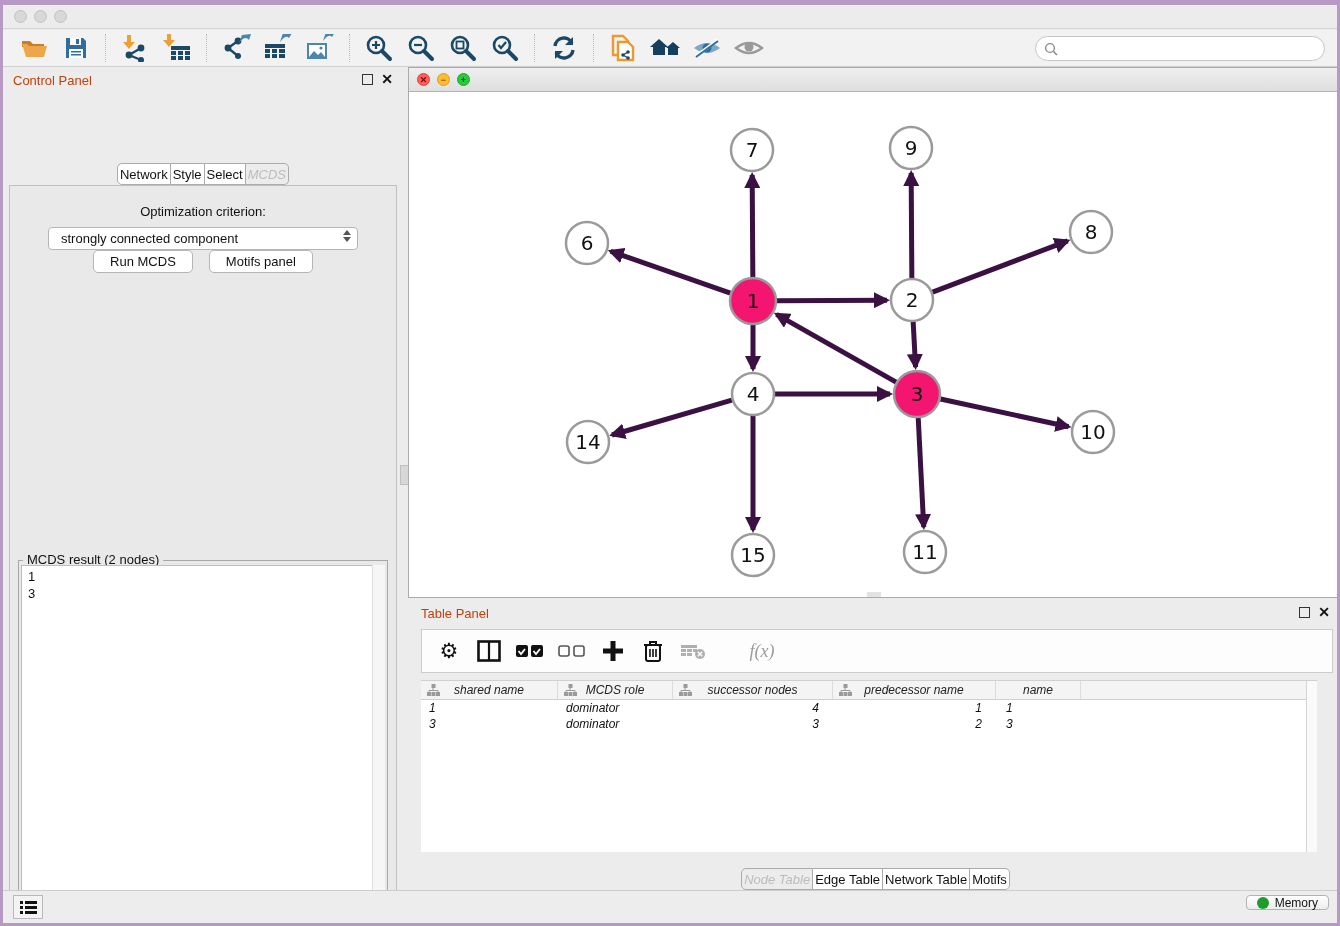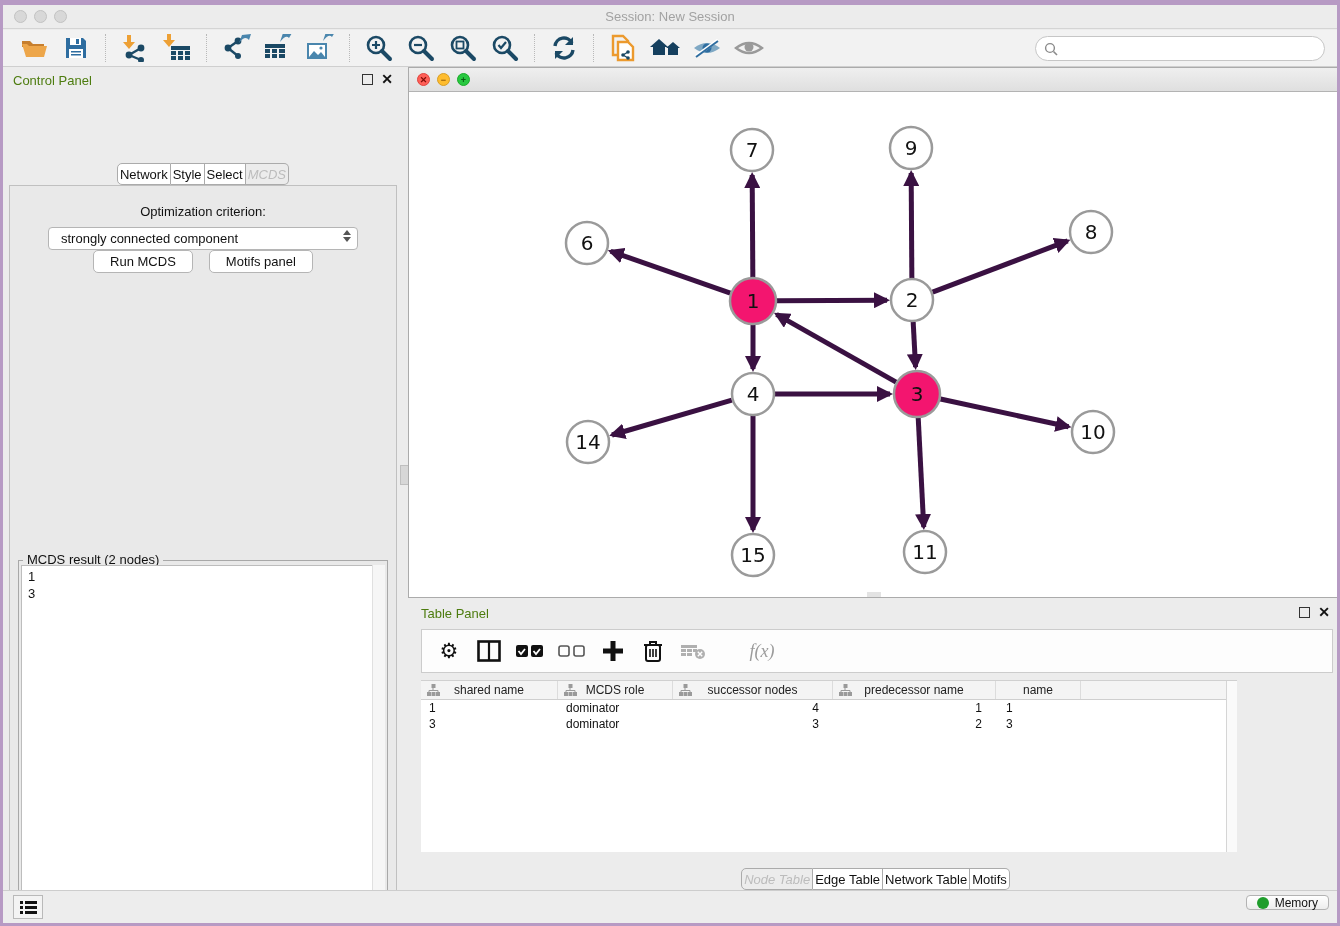--- a/index.html
+++ b/index.html
@@ -25,21 +25,21 @@
   .tbtn { width:34px; height:30px; display:flex; align-items:center; justify-content:center; margin:0 4px; }
   .tsep { width:1px; height:28px; border-left:1px dotted #b9b9b9; margin:0 8px; }
   #search-box { position:absolute; right:12px; top:31px; width:290px; height:25px;
     background:#fff; border:1px solid #c6c6c6; border-radius:13px;
     display:flex; align-items:center; padding-left:8px; }
   #search-box svg { flex:0 0 auto; }
   #search-input { border:none; outline:none; flex:1; font-size:13px; background:transparent; padding-left:5px; }
   
   #control-panel { position:absolute; left:0; top:62px; width:400px; height:831px; background:#ececec; }
   .panel-header { position:relative; height:28px; }
-  .panel-header .ph-title { position:absolute; left:10px; top:6px; font-size:13px; color:#4d7c0f; }
+  .panel-header .ph-title { position:absolute; left:10px; top:6px; font-size:13px; color:#c2410c; }
   .ph-float { position:absolute; top:7px; width:11px; height:11px; border:1.5px solid #333; }
   .ph-close { position:absolute; top:4px; font-size:14px; font-weight:bold; color:#111; }
   #cp-float { right:30px; } #cp-close { right:10px; }
   #cp-tabs { position:absolute; left:0; top:96px; width:100%; display:flex; justify-content:center; }
   .seg { height:22px; padding:0 2px; font-size:13px; color:#111; background:#fff;
     border:1px solid #ababab; border-left:none; display:flex; align-items:center; }
   .seg.first { border-left:1px solid #ababab; border-radius:5px 0 0 5px; }
   .seg.last { border-radius:0 5px 5px 0; }
   .seg.disabled { background:#ececec; color:#bcbcbc;font-style:italic; }
   #cp-body { position:absolute; left:6px; top:118px; width:388px; height:760px;
@@ -80,22 +80,22 @@
   #graph-canvas { position:relative; width:930px; height:505px; background:#fff; }
   #net-handle { position:absolute; left:458px; bottom:0px; width:14px; height:5px; background:#e3e3e3; }
   
   #table-panel { position:absolute; left:405px; top:595px; width:935px; height:298px; background:#ececec; }
   #tp-float { right:33px; } #tp-close { right:13px; }
   #tp-toolbar { position:absolute; left:13px; top:29px; width:912px; height:44px;
     background:#fdfdfd; border:1px solid #cccccc; display:flex; align-items:center; padding-left:14px; }
   .tp-icon { margin-right:14px; display:flex; align-items:center; justify-content:center; min-width:26px; }
   .gear-glyph { font-size:21px; color:#111; font-family:"DejaVu Sans", sans-serif; }
   .fx-label { font-family:"Liberation Serif", serif; font-style:italic; font-size:18px; color:#9b9b9b;margin-left:29px; }
-  #tp-table { position:absolute; left:13px; top:80px; width:816px; height:172px; background:#fff;
-    border-top:1px solid #d0d0d0; }
+  #tp-table { position:absolute; left:13px; top:80px; width:896px; height:172px; background:#fff;
+    border-top:1px solid #d0d0d0;font-style:italic; }
   #tp-header { display:flex; height:19px; background:#f4f4f4; border-bottom:1px solid #cfcfcf; }
   .th { position:relative; display:flex; align-items:center; justify-content:center;
     font-size:12px; color:#222; border-right:1px solid #dcdcdc; gap:5px; }
   .th .tree-ic { position:absolute; left:6px; top:3px; }
   .tr { display:flex; height:16px; }
   .td { font-size:12px; color:#111; line-height:16px; }
   .al { padding-left:8px; text-align:left; }
   .ar { padding-right:14px; text-align:right; }
   #tp-scroll { position:absolute; right:0px; top:0px; bottom:0px; width:11px;
     background:#fafafa; border-left:1px solid #d5d5d5; }
@@ -112,21 +112,20 @@
 </style>
 </head>
 <body>
 
 <div id="app">
 
   <div id="titlebar">
     <span class="tl-dot" style="left:11px"></span>
     <span class="tl-dot" style="left:31px"></span>
     <span class="tl-dot" style="left:51px"></span>
-    <div id="win-title">Session: New Session</div>
   </div>
 
   <div id="toolbar">
     <span class="tbtn">
       <svg width="28" height="24" viewBox="0 0 28 24">
           <path d="M2 5 h8 l3 3 h11 v3 H2z" fill="#c77f2e"></path>
           <path d="M2 8 L6 21 H24 L27 10 H9 L7 8z" fill="#eda64a"></path>
         </svg>
     </span>
     <span class="tbtn">

